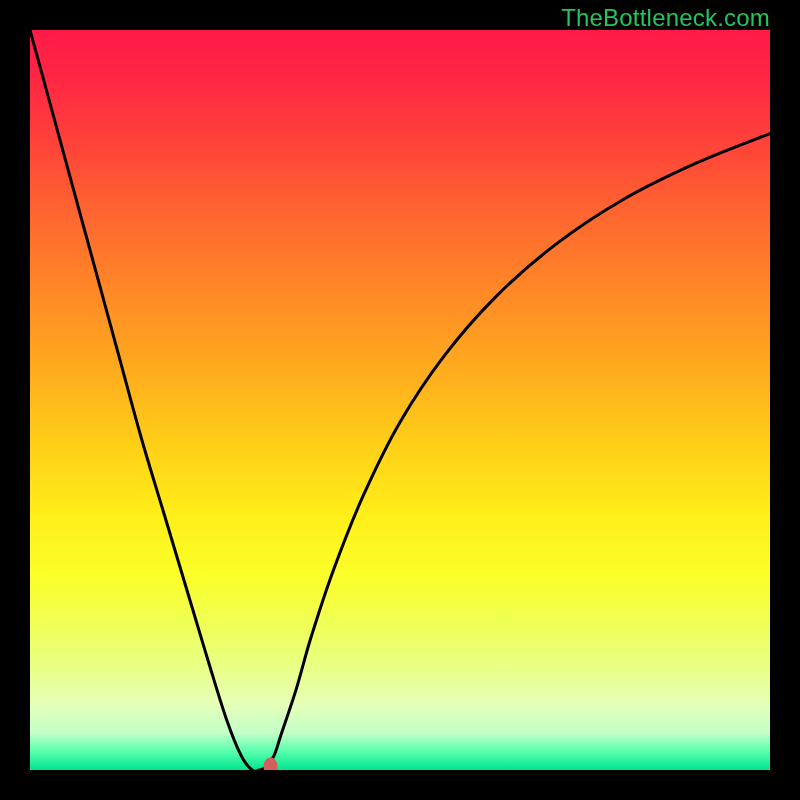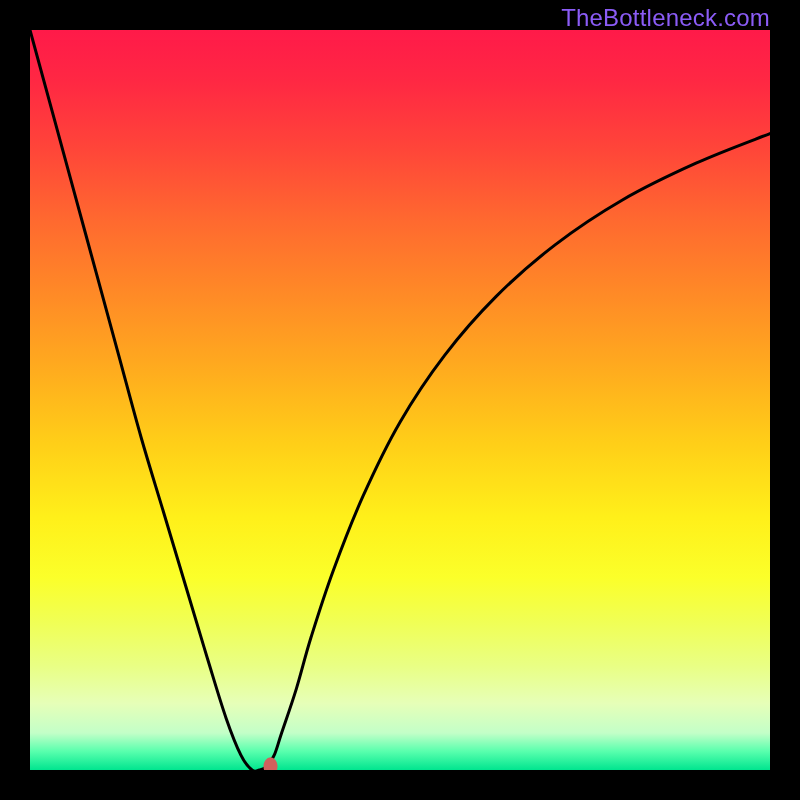--- a/index.html
+++ b/index.html
@@ -23,21 +23,21 @@
     position: absolute;
     left: 0;
     top: 0;
     width: 740px;
     height: 740px;
   }
   .watermark {
     position: absolute;
     top: 4px;
     right: 30px;
-    color: #8b5cf6;
+    color: #22c55e;
     font-size: 24px;
     font-weight: 400;
     letter-spacing: 0.2px;
     user-select: none;
   }
   svg { display: block; }
 </style>
 </head>
 <body>
 

